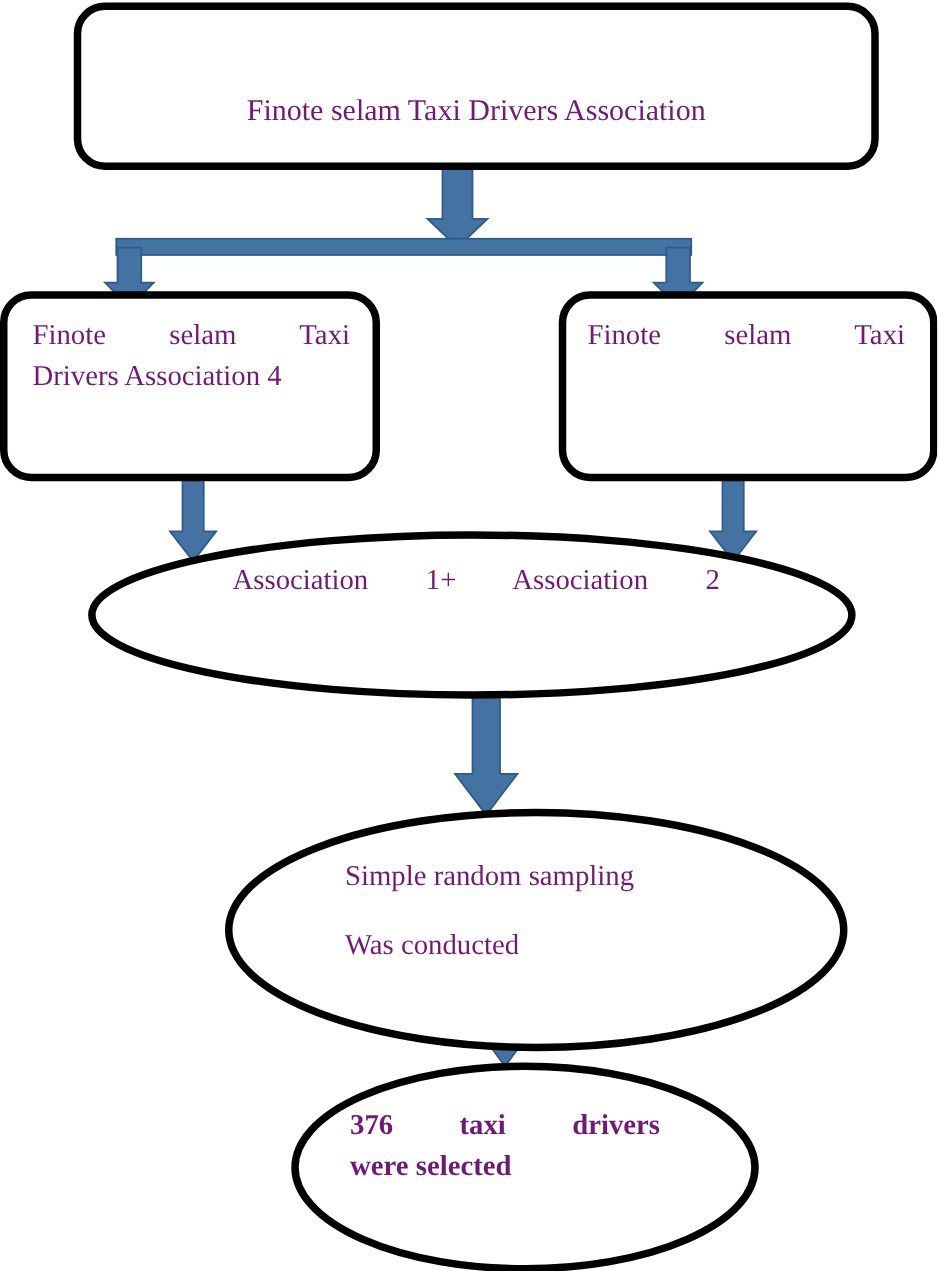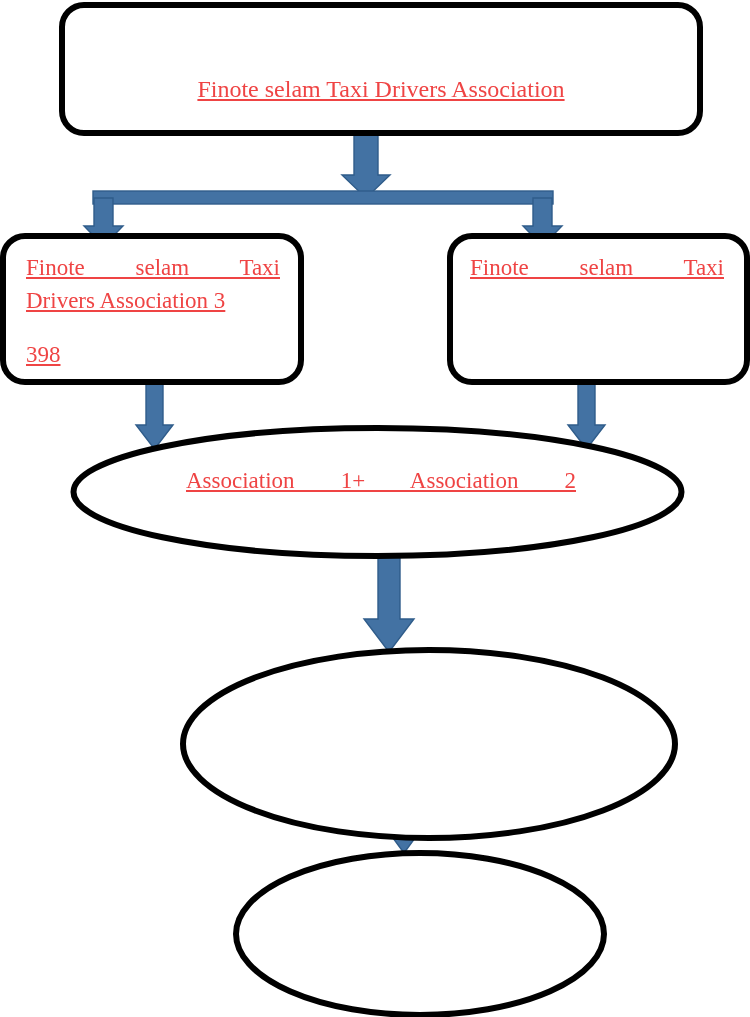--- a/index.html
+++ b/index.html
@@ -22,24 +22,23 @@
     position: absolute;
     left: 0;
     top: 0;
     width: 750px;
     height: 1017px;
   }
   .node-text {
     position: absolute;
     z-index: 3;
     font-family: "Liberation Serif", "DejaVu Serif", serif;
-    color: #ef4444;
+    color: #701a75;
     line-height: 1.42;
     pointer-events: none;
-    text-decoration: underline;
   }
   .t-line {
     display: block;
     white-space: pre;
   }
   
   #top-box-text {
     left: 62px;
     top: 72px;
     width: 638px;
@@ -66,21 +65,20 @@
   .gap-line {
     display: block;
     height: 22px;
   }
   
   #total-ellipse-text {
     left: 186px;
     top: 448px;
     width: 390px;
     font-size: 23px;
-    margin-top: 17px;
   }
   
   #sampling-ellipse-text {
     left: 276px;
     top: 685px;
     width: 330px;
     font-size: 23px;
   }
   #sampling-ellipse-text .t-line + .t-line {
     margin-top: 22px;
@@ -147,29 +145,36 @@
 
     </g>
   </svg>
 
   <div class="node-text" id="top-box-text">
     <span class="t-line">Finote selam Taxi Drivers Association</span>
   </div>
 
   <div class="node-text" id="left-box-text">
     <span class="t-line justified">Finote   selam   Taxi</span>
-    <span class="t-line">Drivers Association 3</span>
+    <span class="t-line">Drivers Association 4</span>
     <span class="gap-line"></span>
-    <span class="t-line">398</span>
   </div>
 
   <div class="node-text" id="right-box-text">
     <span class="t-line justified">Finote   selam   Taxi</span>
     <span class="gap-line"></span>
   </div>
 
   <div class="node-text" id="total-ellipse-text">
     <span class="t-line justified">Association  1+  Association  2</span>
   </div>
 
+  <div class="node-text" id="sampling-ellipse-text">
+    <span class="t-line">Simple random sampling</span>
+    <span class="t-line">Was conducted</span>
+  </div>
 
+  <div class="node-text" id="result-ellipse-text">
+    <span class="t-line justified">376   taxi   drivers</span>
+    <span class="t-line">were selected</span>
+  </div>
 
 </div>
 
 </body></html>

